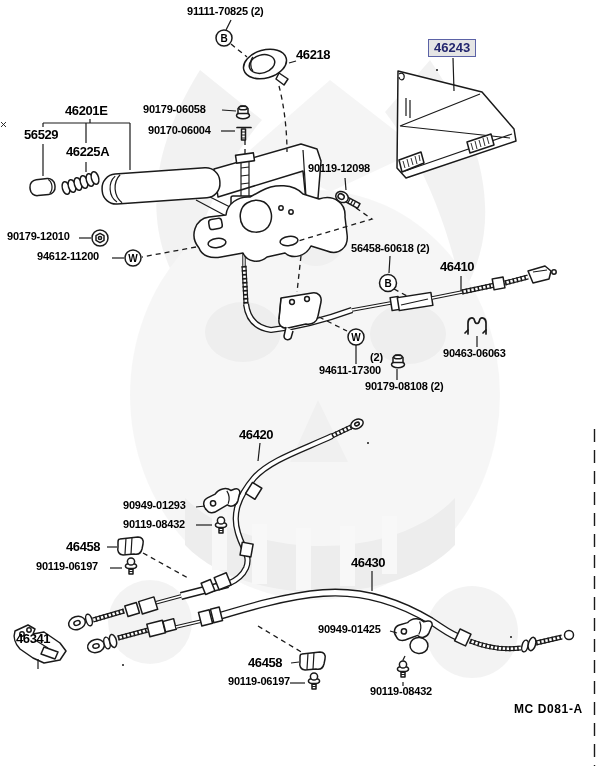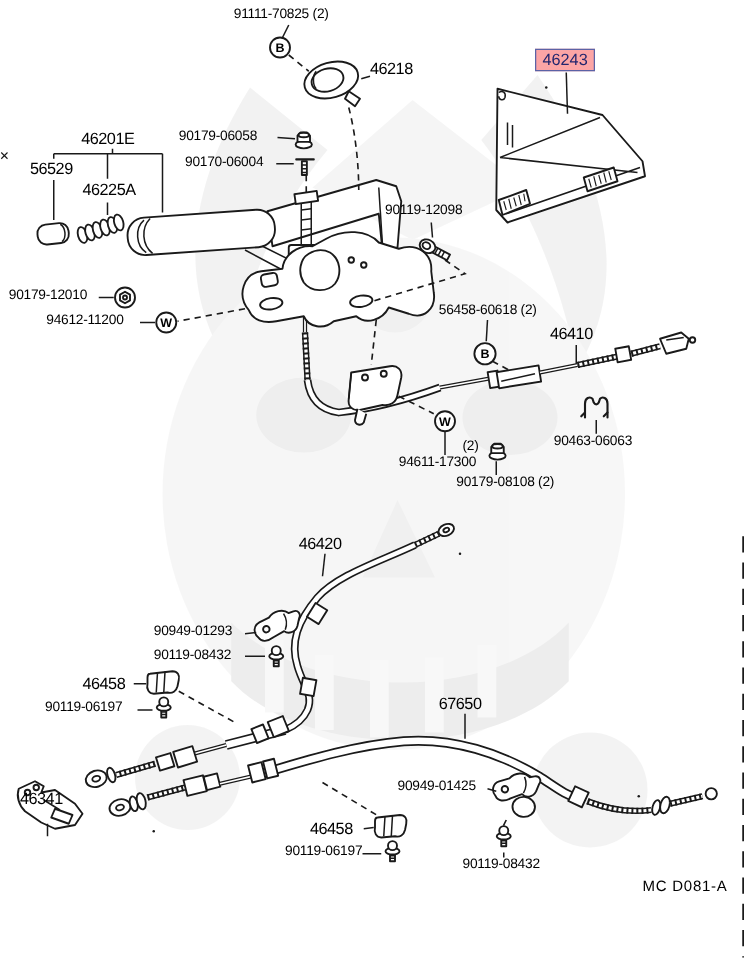--- a/index.html
+++ b/index.html
@@ -1,19 +1,19 @@
 <!DOCTYPE html>
 <html><head>
 <meta charset="utf-8">
 <style>
   html,body{margin:0;padding:0;background:#fff;}
   .stage{position:relative;width:602px;height:768px;background:#fff;overflow:hidden;
          font-family:"Liberation Sans",sans-serif;}
   .stage svg{position:absolute;left:0;top:0;}
-  .lbl{position:absolute;font-weight:normal;font-size:11px;line-height:1;color:#000;
+  .lbl{position:absolute;font-weight:bold;font-size:11px;line-height:1;color:#000;
        white-space:nowrap;letter-spacing:-0.2px;}
   .lbl.big{font-size:13px;letter-spacing:-0.4px;}
   .lbl.hl{font-size:13px;letter-spacing:0;padding:1px 5px 2px 5px;}
   .lbl.footer{font-size:12px;letter-spacing:0.6px;text-align:center;}
   
   .p{fill:#fff;stroke:#1a1a1a;stroke-width:1.5;stroke-linejoin:round;}
   .ln{fill:none;stroke:#1a1a1a;stroke-width:1.2;}
   .ln2{fill:none;stroke:#1a1a1a;stroke-width:1.7;stroke-linecap:round;}
   .h{fill:none;stroke:#1a1a1a;stroke-width:0.9;}
   .dash{fill:none;stroke:#1a1a1a;stroke-width:1.3;stroke-dasharray:5 4;}
@@ -335,41 +335,41 @@
     <circle cx="511" cy="637" r="1"></circle>
     <circle cx="368" cy="443" r="1"></circle>
     <circle cx="437" cy="70" r="1"></circle>
     <path class="h" d="M1,122 L6,127 M6,122 L1,127"></path>
   </g>
 </svg>
 
 <div>
   <div class="lbl" style="left:187px;top:6px">91111-70825 (2)</div>
   <div class="lbl big" style="left:296px;top:48px">46218</div>
-  <div class="lbl hl" style="left:428px;top:39px;background:#fca5a5;color:#23266e;border:1px solid #5b62a6">46243</div>
+  <div class="lbl hl" style="left:428px;top:39px;background:#e5e5e5;color:#23266e;border:1px solid #5b62a6">46243</div>
   <div class="lbl big" style="left:65px;top:104px">46201E</div>
   <div class="lbl" style="left:143px;top:104px">90179-06058</div>
   <div class="lbl" style="left:148px;top:125px">90170-06004</div>
   <div class="lbl big" style="left:24px;top:128px">56529</div>
   <div class="lbl big" style="left:66px;top:145px">46225A</div>
   <div class="lbl" style="left:308px;top:163px">90119-12098</div>
   <div class="lbl" style="left:7px;top:231px">90179-12010</div>
   <div class="lbl" style="left:37px;top:251px">94612-11200</div>
   <div class="lbl" style="left:351px;top:243px">56458-60618 (2)</div>
   <div class="lbl big" style="left:440px;top:260px">46410</div>
   <div class="lbl" style="left:443px;top:348px">90463-06063</div>
   <div class="lbl" style="left:370px;top:352px">(2)</div>
   <div class="lbl" style="left:319px;top:365px">94611-17300</div>
   <div class="lbl" style="left:365px;top:381px">90179-08108 (2)</div>
   <div class="lbl big" style="left:239px;top:428px">46420</div>
   <div class="lbl" style="left:123px;top:500px">90949-01293</div>
   <div class="lbl" style="left:123px;top:519px">90119-08432</div>
   <div class="lbl big" style="left:66px;top:540px">46458</div>
   <div class="lbl" style="left:36px;top:561px">90119-06197</div>
-  <div class="lbl big" style="left:351px;top:556px">67650</div>
+  <div class="lbl big" style="left:351px;top:556px">46430</div>
   <div class="lbl" style="left:318px;top:624px">90949-01425</div>
   <div class="lbl big" style="left:16px;top:632px">46341</div>
   <div class="lbl big" style="left:248px;top:656px">46458</div>
   <div class="lbl" style="left:228px;top:676px">90119-06197</div>
   <div class="lbl" style="left:370px;top:686px">90119-08432</div>
   <div class="lbl footer" style="left:514px;top:703px">MC D081-A</div>
 </div>
 
 </div>
 

